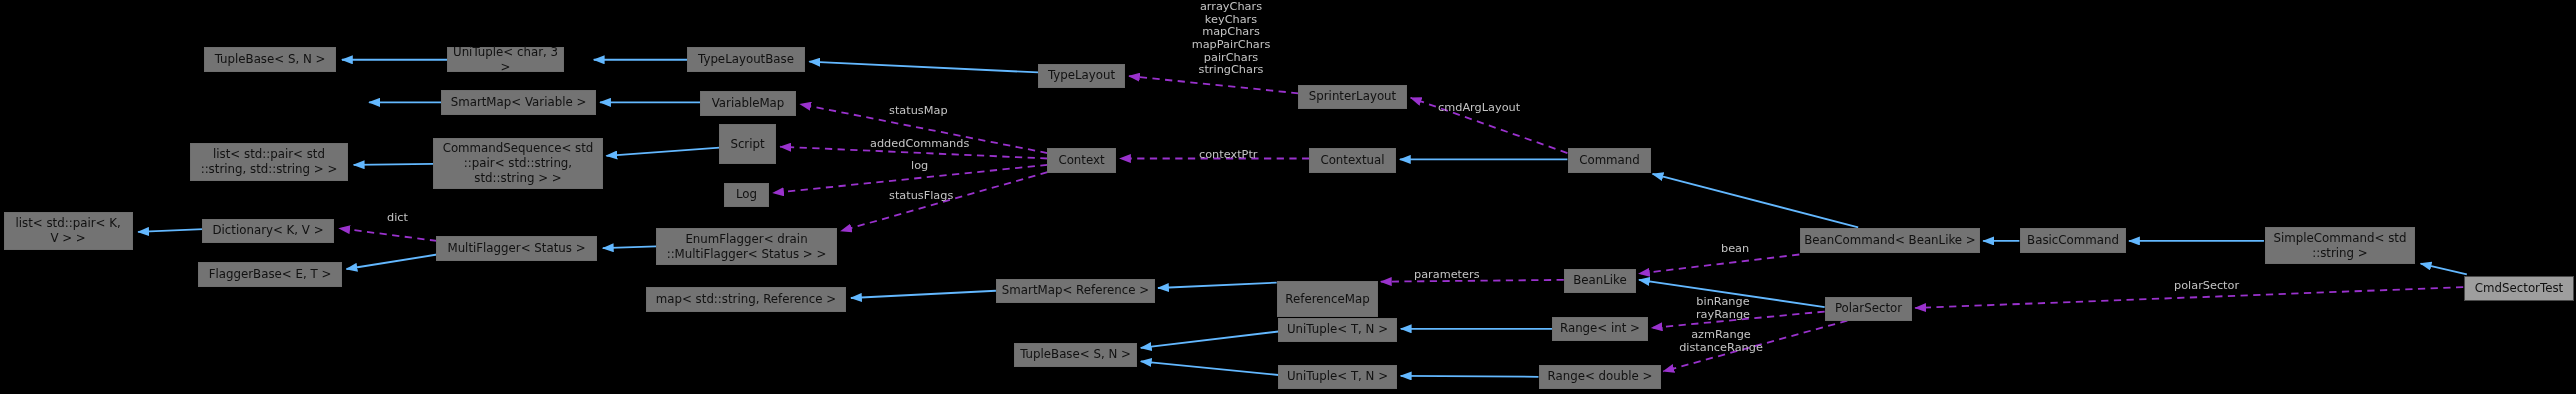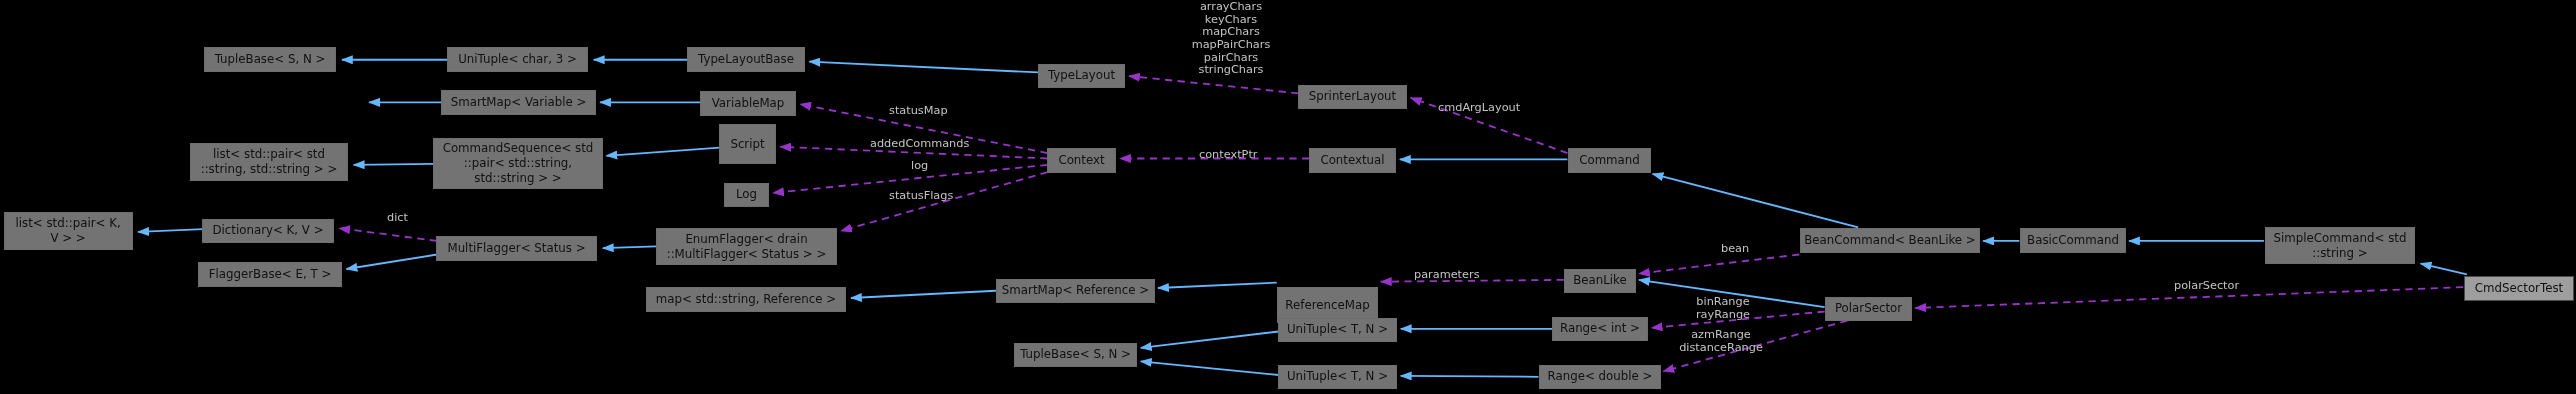--- a/index.html
+++ b/index.html
@@ -62,21 +62,21 @@
       <line x1="481" y1="266" x2="373" y2="252" marker-end="url(#ap)"></line>
       <line x1="1985" y1="281" x2="1808" y2="302" marker-end="url(#ap)"></line>
       <line x1="1725" y1="309" x2="1523" y2="311" marker-end="url(#ap)"></line>
       <line x1="2013" y1="344" x2="1822" y2="362" marker-end="url(#ap)"></line>
       <line x1="2038" y1="354" x2="1835" y2="410" marker-end="url(#ap)"></line>
       <line x1="2718" y1="317" x2="2113" y2="340" marker-end="url(#ap)"></line>
     </g>
   </svg>
 
   <div class="node" style="left:204px;top:47px;width:132px;height:25.4px">TupleBase&lt; S, N &gt;</div>
-  <div class="node" style="left:447px;top:47px;width:141px;height:25.4px">UniTuple&lt; char, 3 &gt;</div>
+  <div class="node" style="left:447px;top:47px;width:117px;height:25.4px">UniTuple&lt; char, 3 &gt;</div>
   <div class="node" style="left:687px;top:47px;width:118px;height:25.4px">TypeLayoutBase</div>
   <div class="node" style="left:441px;top:90px;width:155px;height:25.4px">SmartMap&lt; Variable &gt;</div>
   <div class="node" style="left:700px;top:91px;width:96px;height:25.4px">VariableMap</div>
   <div class="node" style="left:719px;top:124px;width:57px;height:40px">Script</div>
   <div class="node" style="left:190px;top:143px;width:158px;height:38px">list&lt; std::pair&lt; std
 ::string, std::string &gt; &gt;</div>
   <div class="node" style="left:433px;top:138px;width:170px;height:51px">CommandSequence&lt; std
 ::pair&lt; std::string,
 std::string &gt; &gt;</div>
   <div class="node" style="left:724px;top:183px;width:45px;height:23.6px">Log</div>
@@ -87,21 +87,21 @@
   <div class="node" style="left:1568px;top:148px;width:83px;height:24.5px">Command</div>
   <div class="node" style="left:3.6px;top:212px;width:129px;height:38px">list&lt; std::pair&lt; K,
 V &gt; &gt;</div>
   <div class="node" style="left:202px;top:219px;width:132px;height:23.6px">Dictionary&lt; K, V &gt;</div>
   <div class="node" style="left:198px;top:262px;width:144px;height:24.5px">FlaggerBase&lt; E, T &gt;</div>
   <div class="node" style="left:436px;top:236px;width:161px;height:24.5px">MultiFlagger&lt; Status &gt;</div>
   <div class="node" style="left:656px;top:228px;width:181px;height:37px">EnumFlagger&lt; drain
 ::MultiFlagger&lt; Status &gt; &gt;</div>
   <div class="node" style="left:646px;top:287px;width:200px;height:24.5px">map&lt; std::string, Reference &gt;</div>
   <div class="node" style="left:996px;top:279px;width:159px;height:23.6px">SmartMap&lt; Reference &gt;</div>
-  <div class="node" style="left:1277px;top:287px;width:101px;height:36px">ReferenceMap</div>
+  <div class="node" style="left:1277px;top:281px;width:101px;height:36px">ReferenceMap</div>
   <div class="node" style="left:1014px;top:343px;width:123px;height:23.6px">TupleBase&lt; S, N &gt;</div>
   <div class="node" style="left:1278px;top:318px;width:119px;height:23.6px">UniTuple&lt; T, N &gt;</div>
   <div class="node" style="left:1278px;top:365px;width:119px;height:23.6px">UniTuple&lt; T, N &gt;</div>
   <div class="node" style="left:1552px;top:317px;width:96px;height:23.6px">Range&lt; int &gt;</div>
   <div class="node" style="left:1539px;top:365px;width:122px;height:23.6px">Range&lt; double &gt;</div>
   <div class="node" style="left:1564px;top:269px;width:72px;height:23.6px">BeanLike</div>
   <div class="node" style="left:1825px;top:297px;width:87px;height:23.6px">PolarSector</div>
   <div class="node" style="left:1800px;top:228px;width:180px;height:24.5px">BeanCommand&lt; BeanLike &gt;</div>
   <div class="node" style="left:2020px;top:228px;width:106px;height:24.5px">BasicCommand</div>
   <div class="node" style="left:2265px;top:227px;width:150px;height:37px">SimpleCommand&lt; std

